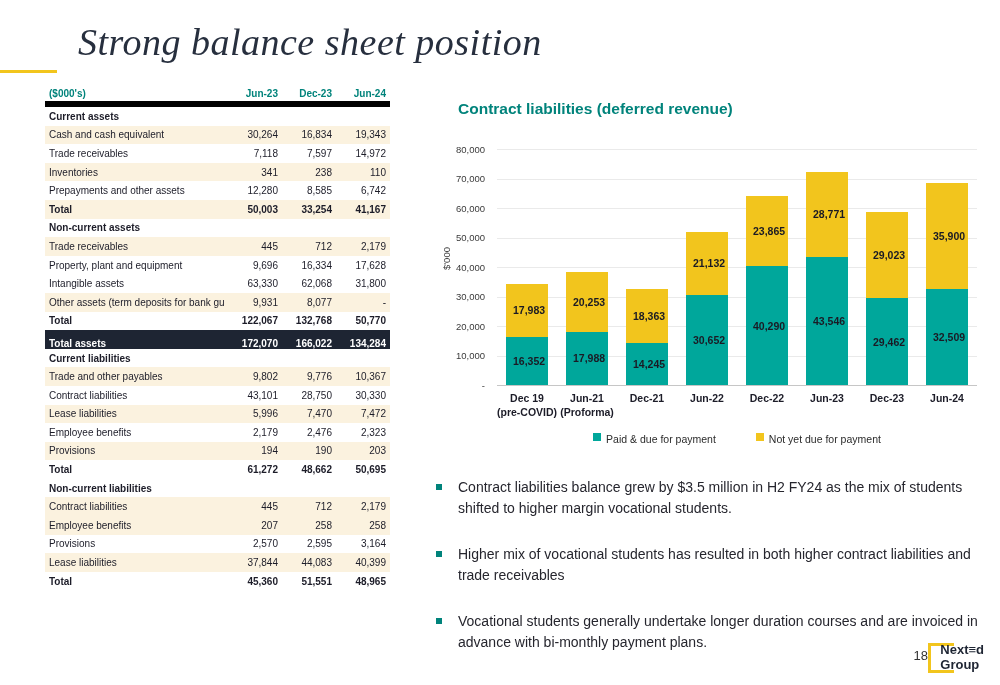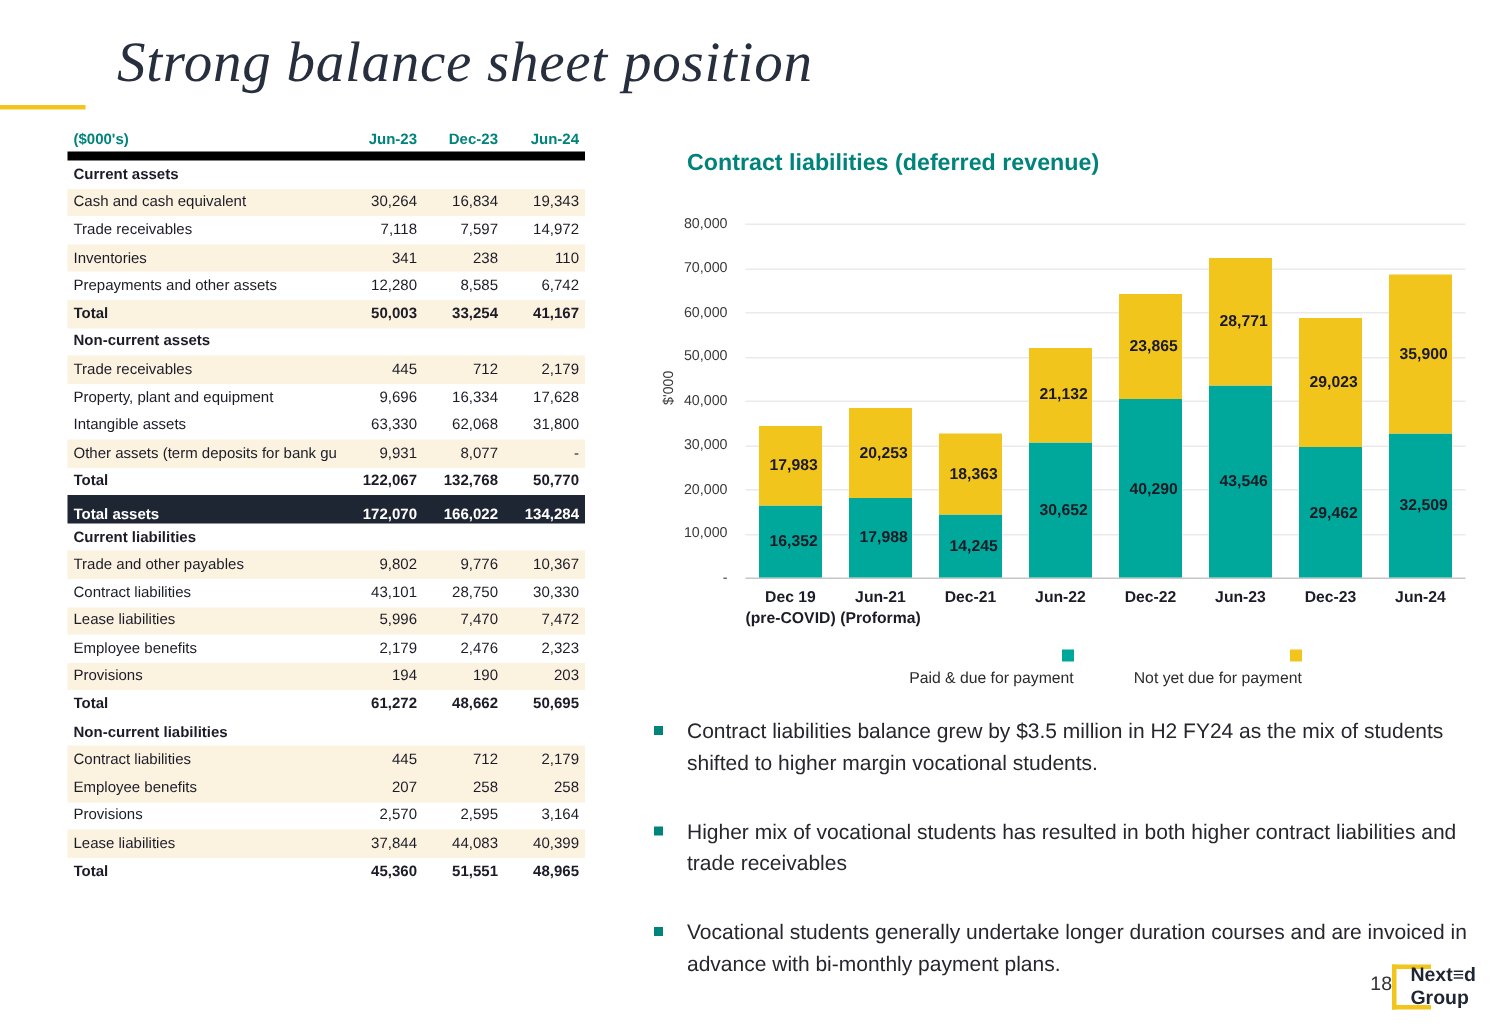--- a/index.html
+++ b/index.html
@@ -33,21 +33,21 @@
   .baseline { position:absolute; left:0; bottom:-1px; width:100%; height:1px; background:#C6C6C6; }
   .ytick { position:absolute; right:calc(100% + 12px); width:50px; text-align:right; font-size:9.5px; color:#3a3a3a; }
   .y-axis-label { position:absolute; left:-62px; top:104px; font-size:9.5px; color:#3a3a3a; transform:rotate(-90deg); }
   .bar-slot { position:absolute; bottom:0; width:60px; height:100%; }
   .bar-seg { position:absolute; left:9px; width:42px; }
   .bar-label { position:absolute; left:16px; width:60px; text-align:left; font-size:10.5px; font-weight:bold; color:#1a1a24; height:14px; line-height:14px; }
   .x-labels { margin-left:67px; width:480px; display:flex; margin-top:7px; }
   .x-lab { width:60px; text-align:center; font-weight:bold; font-size:10.5px; color:#1c1c28; line-height:1.3; }
   .x-lab div { white-space:nowrap; }
   .legend { margin-left:67px; width:480px; display:flex; justify-content:center; gap:40px; margin-top:14px; }
-  .legend-item { display:flex; align-items:flex-end; gap:5px; font-size:10.5px; color:#2b2b2b;flex-direction:column; }
+  .legend-item { display:flex; align-items:flex-start; gap:5px; font-size:10.5px; color:#2b2b2b; }
   .legend-swatch { width:8px; height:8px; flex:none; }
   
   .bullets { position:absolute; left:436px; top:477px; width:556px; list-style:none; }
   .bullet-item { display:flex; gap:16px; margin-bottom:25px; }
   .bullet-sq { width:6px; height:6px; background:var(--teal-text,#00837B); margin-top:7px; flex:none; }
   .bullet-text { font-size:14px; color:#26262e; line-height:1.5; }
   
   .page-num { position:absolute; right:72px; bottom:22px; font-size:13px; color:#333; }
   .logo { position:absolute; right:16px; bottom:12px; display:flex; align-items:center; }
   .logo-bracket { width:26px; height:30px; border:3px solid var(--yellow,#F2C51D); border-right:none; flex:none; }

